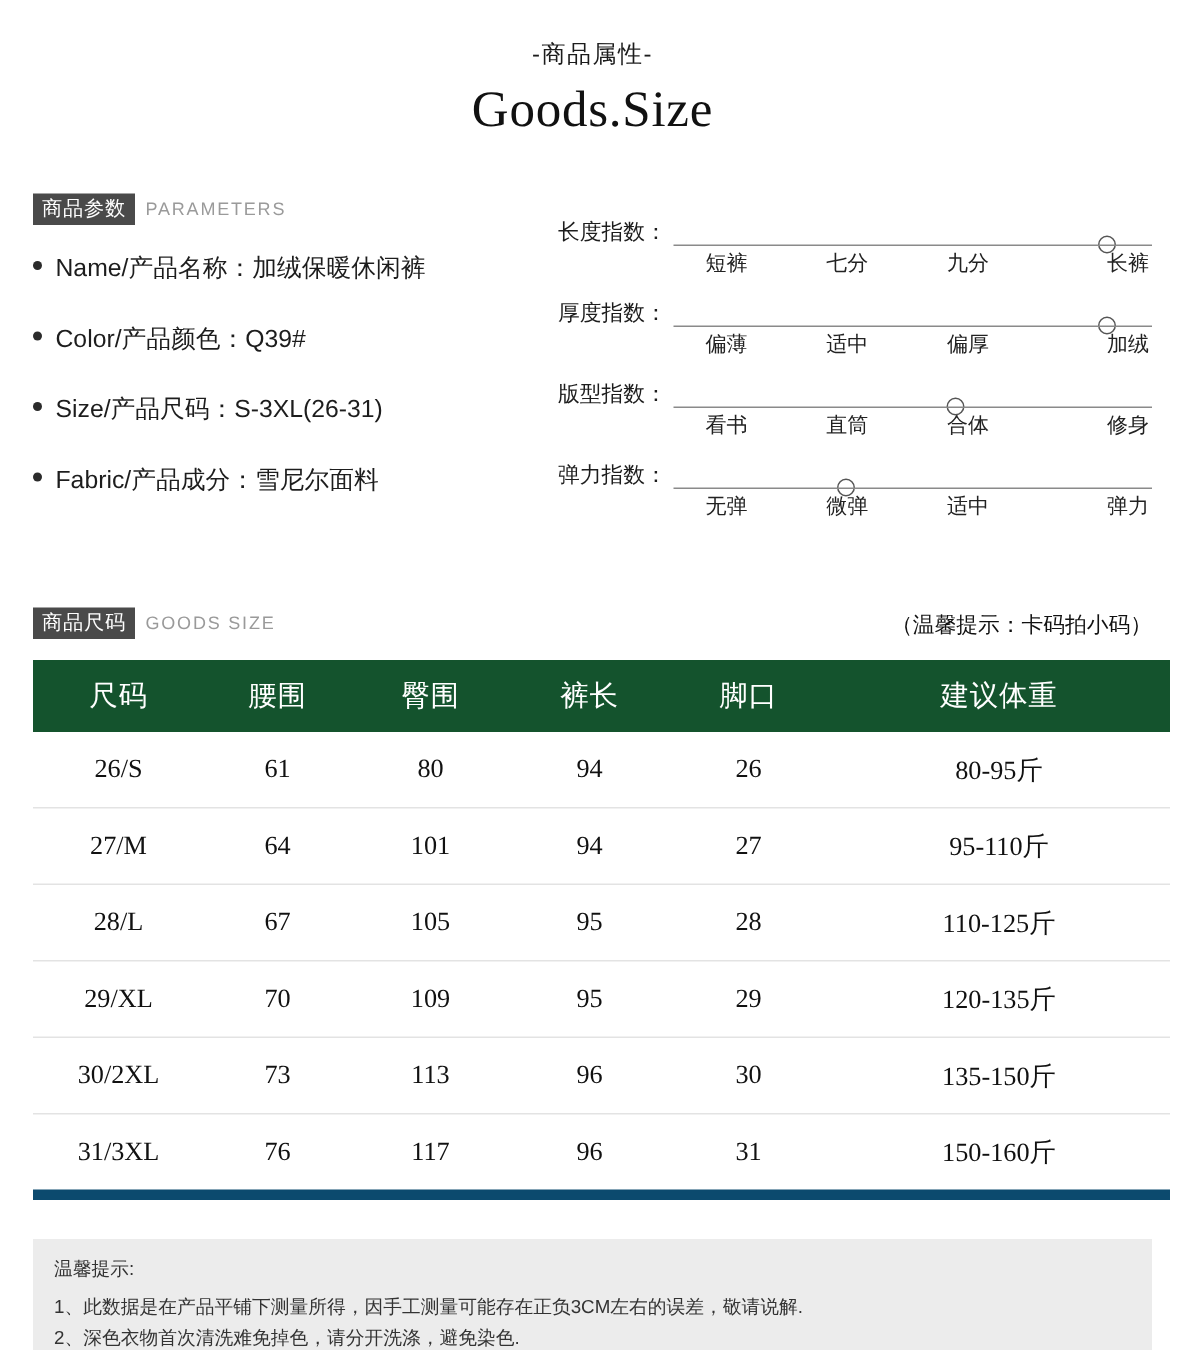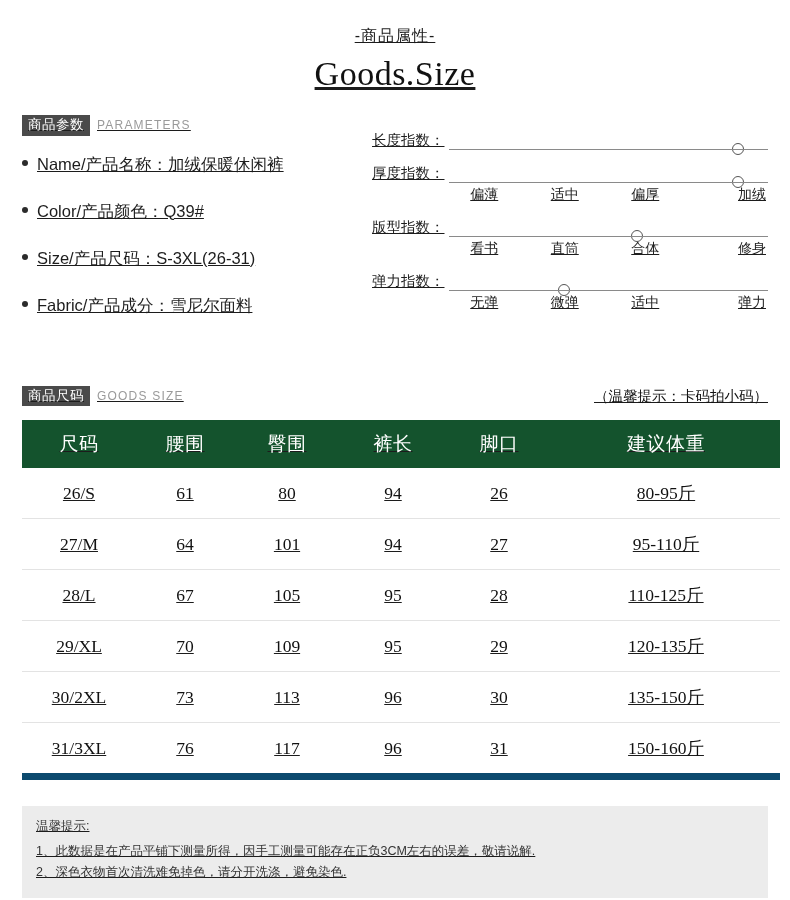--- a/index.html
+++ b/index.html
@@ -12,21 +12,20 @@
     background: #ffffff;
     font-family: "Liberation Sans", sans-serif;
     color: #1c1c1c;
     overflow: hidden;
   }
   .page {
     position: relative;
     width: 790px;
     height: 900px;
     box-sizing: border-box;
-    text-decoration: underline;
   }
 
   
   .header {
     text-align: center;
     padding-top: 26px;
   }
   .header-sub {
     font-size: 16px;
     letter-spacing: 1px;
@@ -58,21 +57,21 @@
   .sec-en {
     font-size: 12px;
     color: #9a9a9a;
     letter-spacing: 1.2px;
     font-family: "Liberation Sans", sans-serif;
   }
 
   
   .cols {
     position: relative;
-    margin-top: 22px;
+    margin-top: 36px;
     display: flex;
     padding: 0 22px;
     box-sizing: border-box;
   }
   .col-left { width: 350px; }
   .col-right { width: 396px; }
 
   .params {
     margin-top: 18px;
   }
@@ -248,20 +247,26 @@
 
       <div class="sliders">
 
         <div class="slider-block">
           <div class="slider-top">
             <span class="slider-name">长度指数：</span>
             <span class="slider-line">
               <span class="knob" style="left:90.5%"></span>
             </span>
           </div>
+          <div class="slider-ticks">
+            <span>短裤</span>
+            <span>七分</span>
+            <span>九分</span>
+            <span>长裤</span>
+          </div>
         </div>
 
         <div class="slider-block">
           <div class="slider-top">
             <span class="slider-name">厚度指数：</span>
             <span class="slider-line">
               <span class="knob" style="left:90.5%"></span>
             </span>
           </div>
           <div class="slider-ticks">

